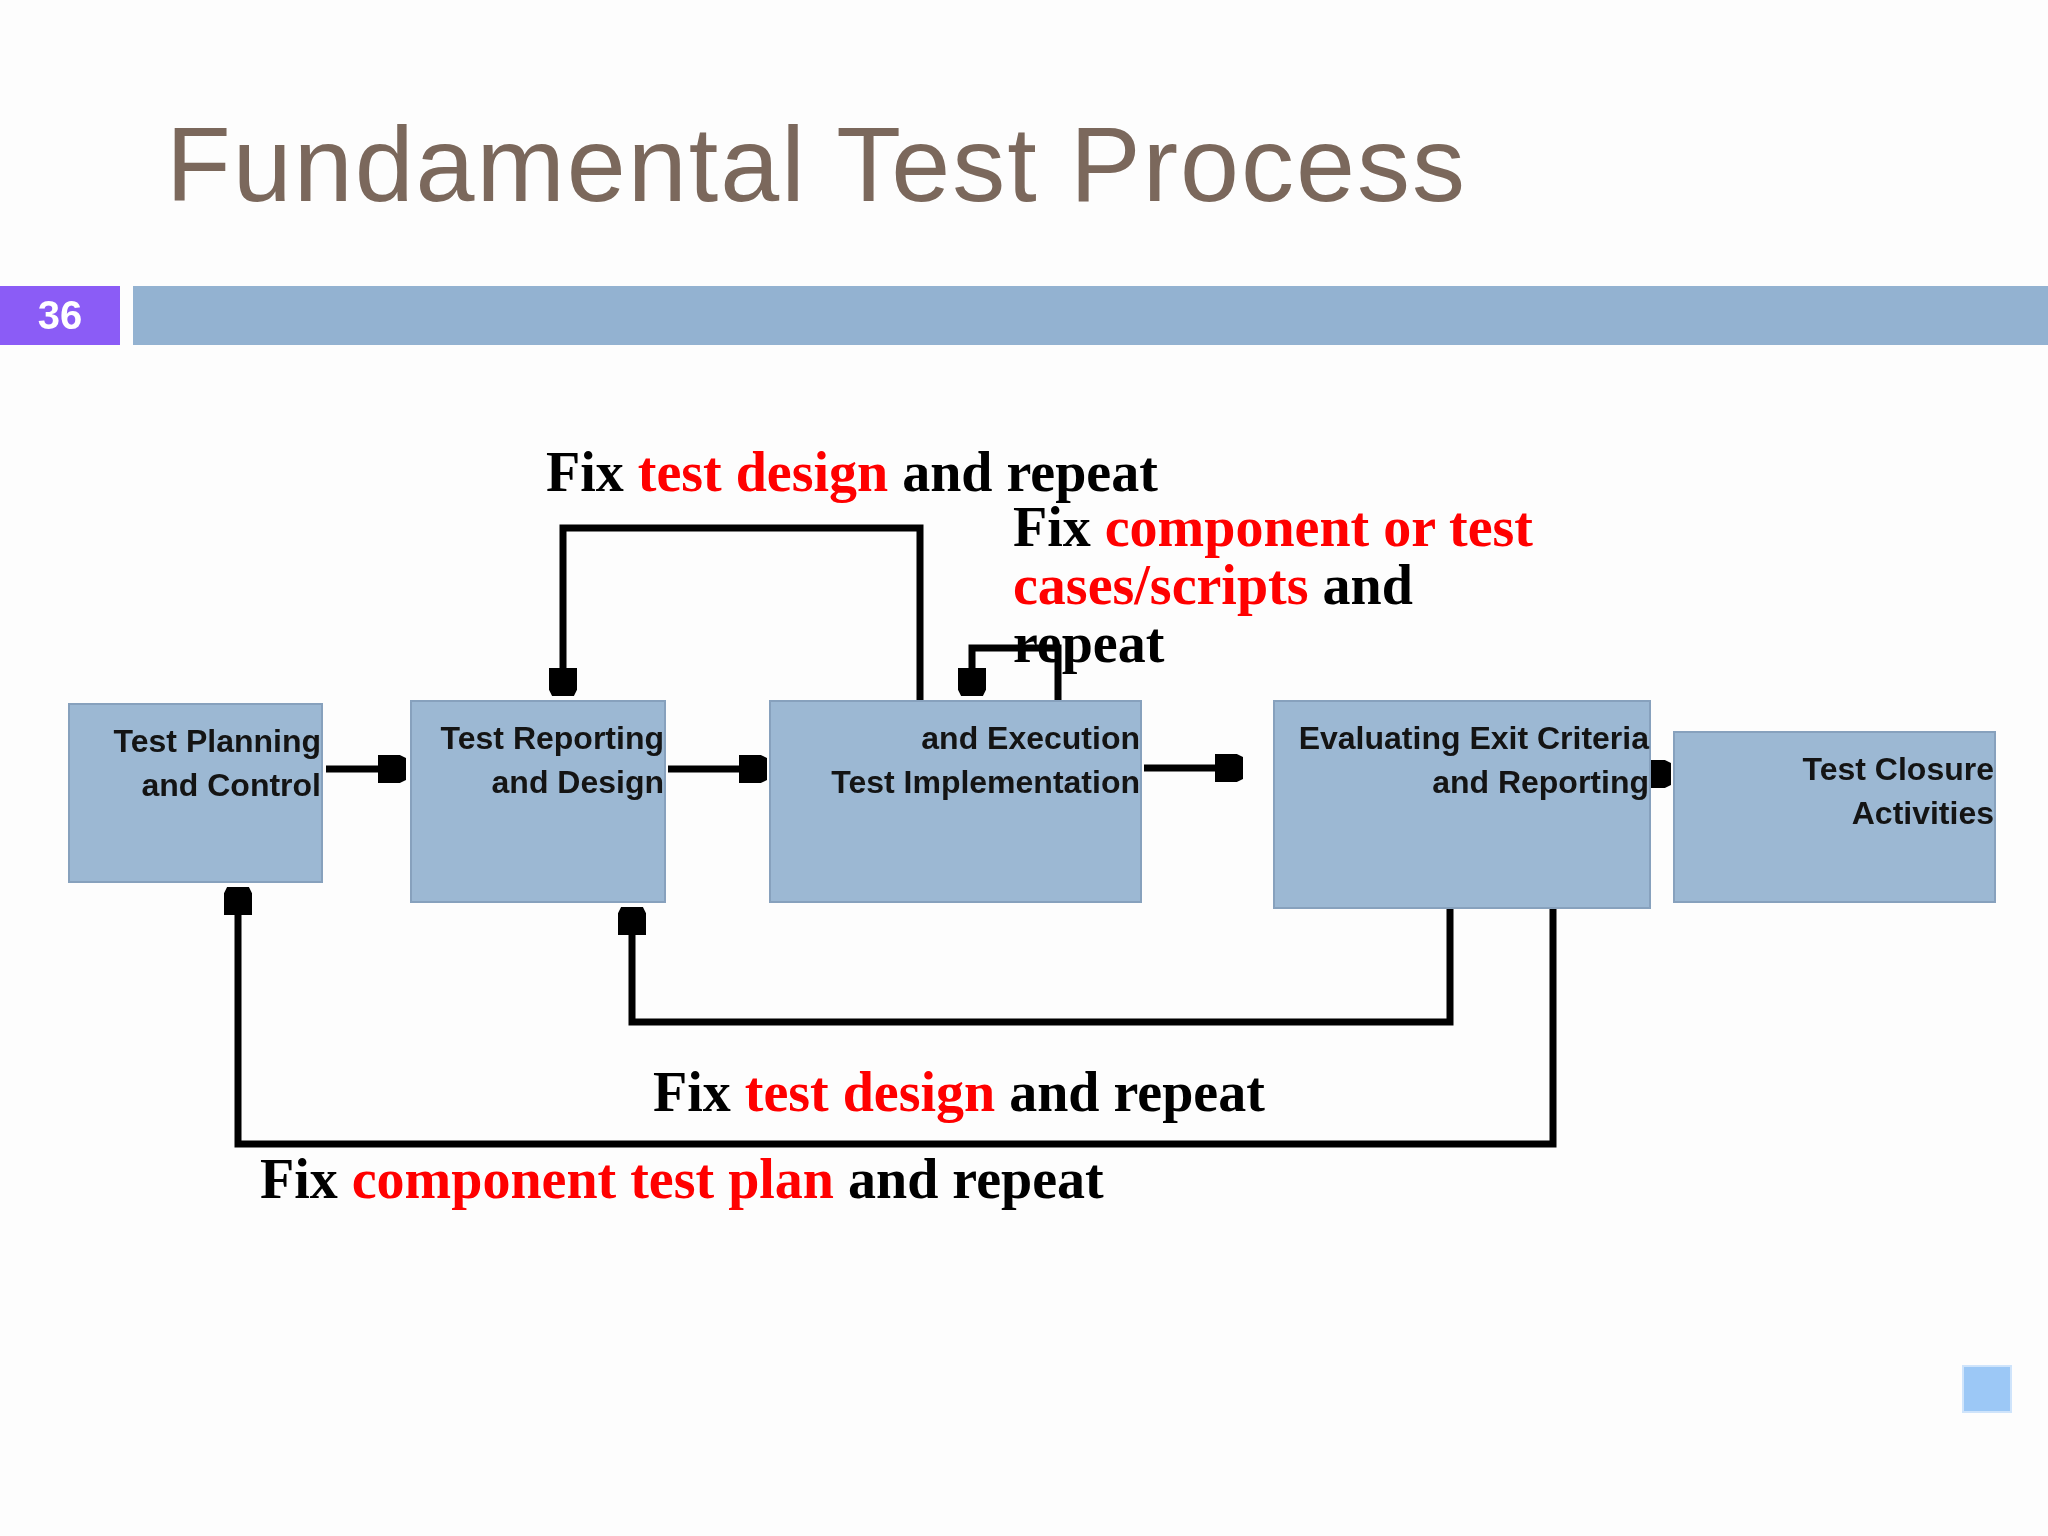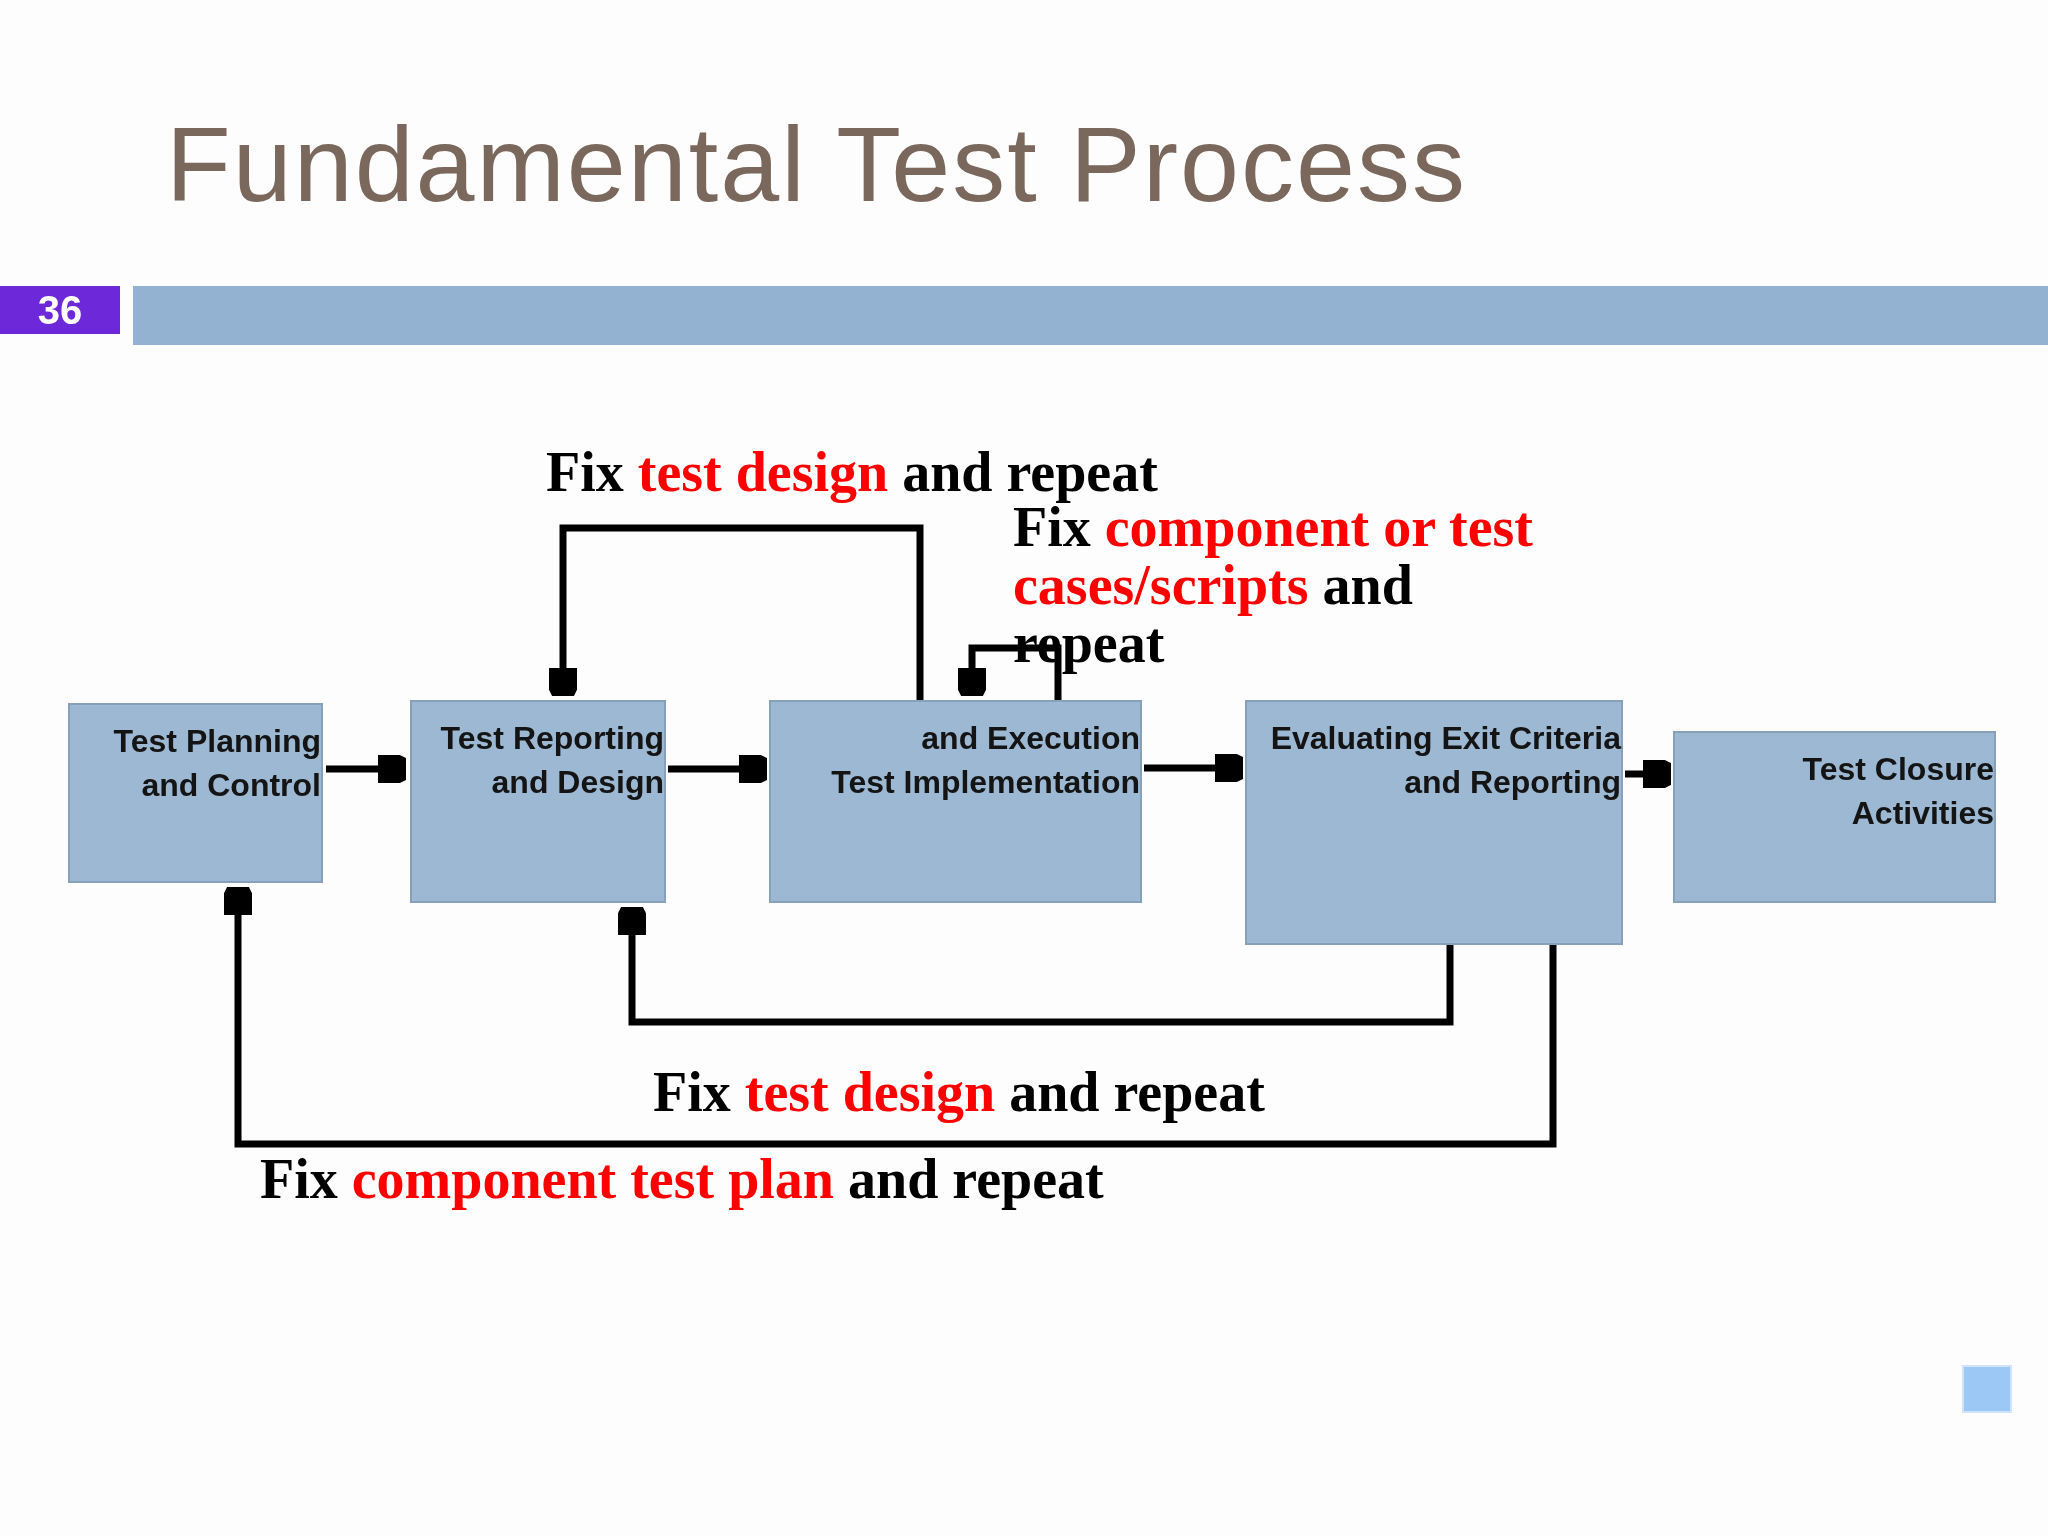--- a/index.html
+++ b/index.html
@@ -10,22 +10,22 @@
     overflow:hidden;
     font-family:"Liberation Sans",sans-serif;
   }
   
   .title{
     position:absolute;left:166px;top:104px;
     font-size:106px;font-weight:400;letter-spacing:2px;
     color:#7b685c;white-space:nowrap;
   }
   .page-badge{
-    position:absolute;left:0;top:286px;width:120px;height:48px;
-    background:#6d28d9;color:#ffffff;
+    position:absolute;left:0;top:286px;width:120px;height:59px;
+    background:#8b5cf6;color:#ffffff;
     display:flex;align-items:center;justify-content:center;
     font-size:40px;font-weight:bold;
   }
   .title-bar{
     position:absolute;left:133px;top:286px;right:0;height:59px;
     background:#93b2d1;
   }
   
   .pbox{
     position:absolute;
@@ -34,21 +34,21 @@
     box-sizing:border-box;
     color:#141414;
     font-weight:bold;font-size:32px;line-height:44px;
     text-align:right;padding-top:14px;
     white-space:nowrap;
   }
   .pbox span{display:block;}
   .b1{left:68px; top:703px; width:255px;height:180px;}
   .b2{left:410px;top:700px; width:256px;height:203px;}
   .b3{left:769px;top:700px; width:373px;height:203px;}
-  .b4{left:1245px;top:700px;width:378px;height:245px;}
+  .b4{left:1273px;top:700px;width:378px;height:209px;}
   .b5{left:1673px;top:731px;width:323px;height:172px;}
   
   .connectors{position:absolute;left:0;top:0;width:2048px;height:1536px;}
   .connectors path{stroke:#000;stroke-width:7;fill:none;stroke-linejoin:miter;stroke-linecap:butt;}
   
   .loop-label{
     position:absolute;
     font-family:"Liberation Serif",serif;
     font-weight:bold;font-size:56px;line-height:58px;
     color:#000;white-space:nowrap;

